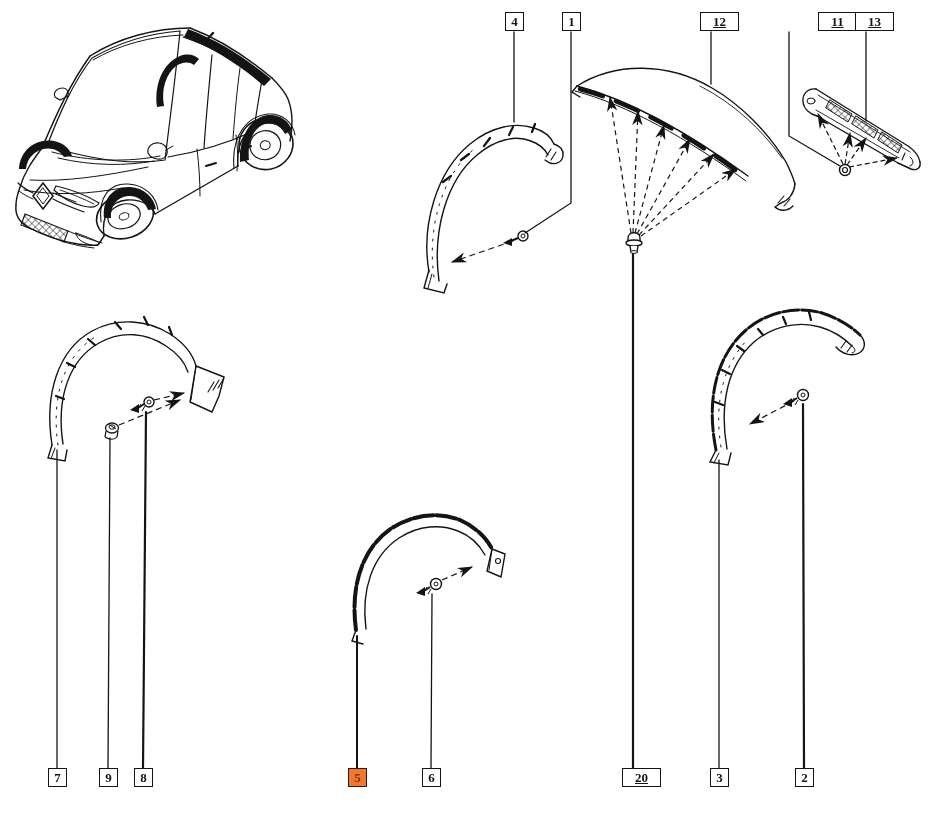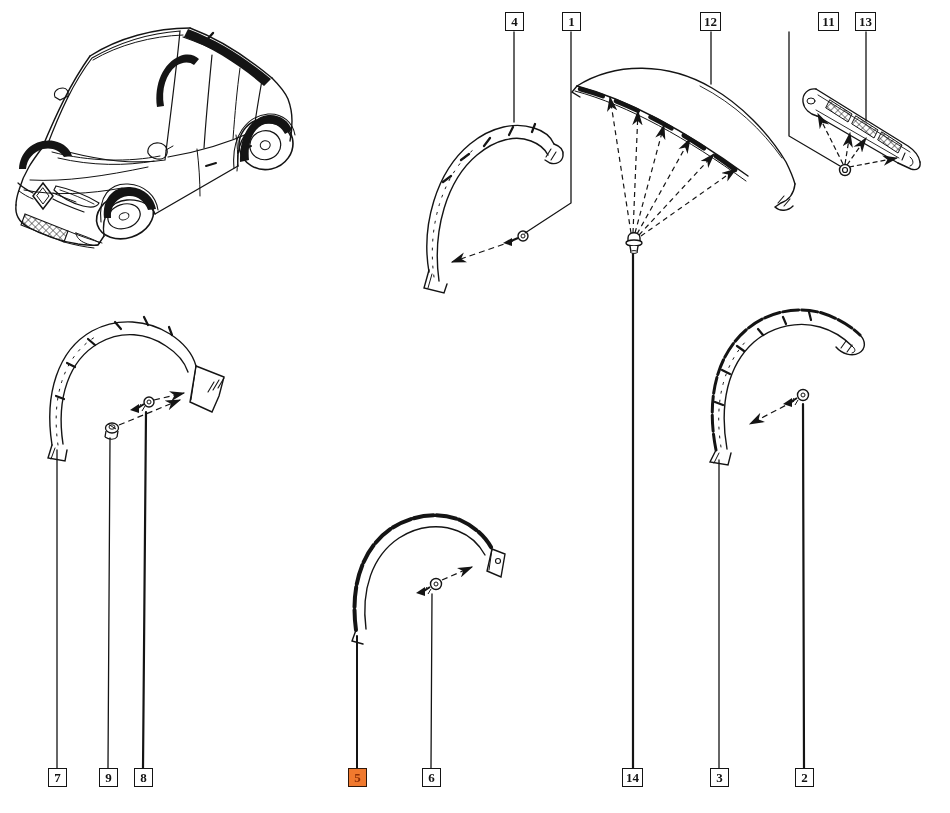--- a/index.html
+++ b/index.html
@@ -9,21 +9,21 @@
   }
   html,body{margin:0;padding:0;background:var(--background);}
   .stage{position:relative;width:950px;height:813px;background:var(--background);overflow:hidden;
          font-family:"Liberation Serif", serif;}
   .stage svg{position:absolute;left:0;top:0;}
   .callout{position:absolute;width:19px;height:19px;box-sizing:border-box;
            border:1.6px solid var(--callout-box-border);background:var(--callout-box-fill);
            display:flex;align-items:center;justify-content:center;
            font-weight:bold;font-size:13px;line-height:1;color:var(--callout-text);
            cursor:pointer;user-select:none;}
-  .callout.w2{width:21px;}
+  .callout.w2{width:39px;text-decoration:underline;}
   .callout--highlight{background:var(--highlight-fill);border-color:var(--highlight-border);
                       color:var(--highlight-text);}
 </style>
 </head>
 <body>
 
 <div class="stage">
 <svg width="950" height="813" viewBox="0 0 950 813">
   <defs>
     <marker id="arr" viewBox="0 0 12 8" refX="11" refY="4" markerWidth="13" markerHeight="9" orient="auto">
@@ -284,21 +284,21 @@
   <div class="callout" style="left:134px;top:768px">
       <span>8</span>
     </div>
   <div class="callout callout--highlight" style="left:348px;top:768px">
       <span>5</span>
     </div>
   <div class="callout" style="left:422px;top:768px">
       <span>6</span>
     </div>
   <div class="callout w2" style="left:622px;top:768px">
-      <span>14</span>
+      <span>20</span>
     </div>
   <div class="callout" style="left:710px;top:768px">
       <span>3</span>
     </div>
   <div class="callout" style="left:795px;top:768px">
       <span>2</span>
     </div>
 </div>
 
 </body></html>

